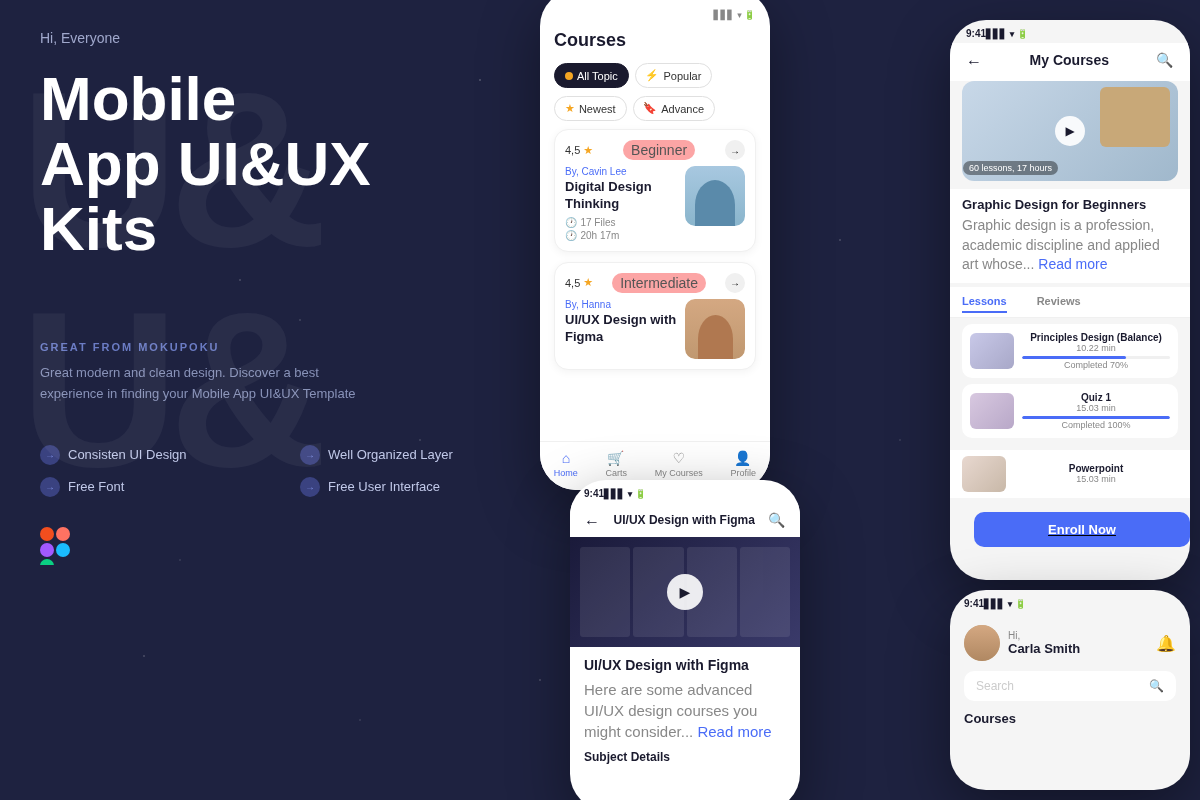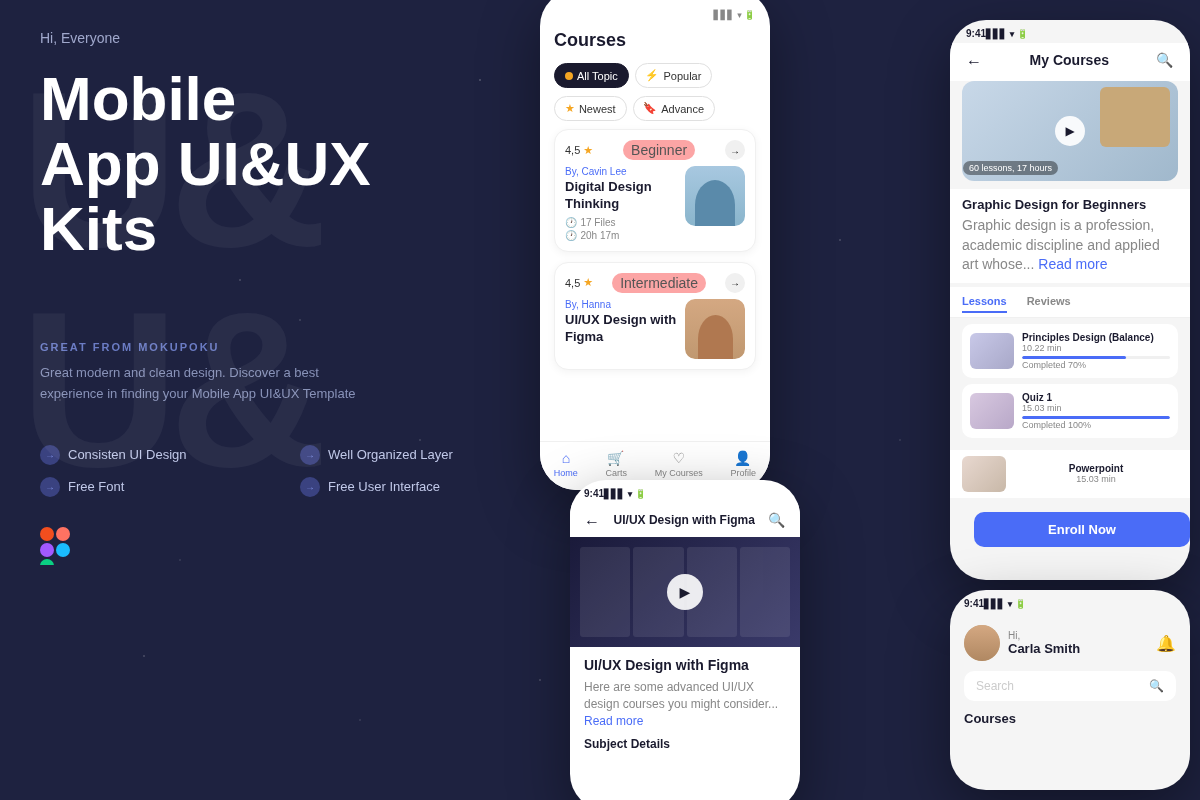--- a/index.html
+++ b/index.html
@@ -434,21 +434,21 @@
     .course-detail-desc {
       font-size: 14px;
       color: #888;
       line-height: 1.4;
     }
 
     .read-more { color: #4a6cf7; }
 
     .tabs-row {
       display: flex;
-      gap: 20px;
+      gap: 30px;
       padding: 8px 12px 4px;
       border-bottom: 1px solid #f0f0f0;
       background: #fff;
       text-align: center;
     }
 
     .tab-item {
       font-size: 11px;
       font-weight: 600;
       color: #888;
@@ -456,20 +456,21 @@
     }
 
     .tab-item.active {
       color: #4a6cf7;
       border-bottom: 2px solid #4a6cf7;
     }
 
     .lesson-list {
       background: #f5f5f5;
       padding: 6px 12px;
+      text-align: center;
     }
 
     .lesson-item {
       background: #fff;
       border-radius: 10px;
       padding: 8px;
       display: flex;
       align-items: center;
       gap: 8px;
       margin-bottom: 6px;
@@ -620,21 +621,21 @@
     }
 
     .phone3-course-title {
       font-size: 14px;
       font-weight: 700;
       color: #1a1a2e;
       margin-bottom: 4px;
     }
 
     .phone3-desc {
-      font-size: 12px;
+      font-size: 15px;
       color: #888;
       line-height: 1.4;
       margin-bottom: 8px;
       margin-top: 6px;
     }
 
     .phone3-subject {
       font-size: 12px;
       font-weight: 700;
       color: #1a1a2e;
@@ -954,21 +955,21 @@
       </div>
 
       <div class="enroll-section">
         <div class="enroll-thumb" style="background:linear-gradient(135deg,#e8d8d0,#c8b8a8);"></div>
         <div class="enroll-info">
           <div class="enroll-title">Powerpoint</div>
           <div class="enroll-duration">15.03 min</div>
         </div>
       </div>
 
-      <div style="padding:8px 12px 8px;">
+      <div style="padding:8px 12px 8px;text-decoration:underline;">
         <div class="enroll-btn">Enroll Now</div>
       </div>
     </div>
   </div>
 
   <div class="phone3">
     <div class="phone3-inner">
       <div class="phone-status-bar" style="padding:8px 14px 4px;">
         <span>9:41</span>
         <div class="status-icons">

